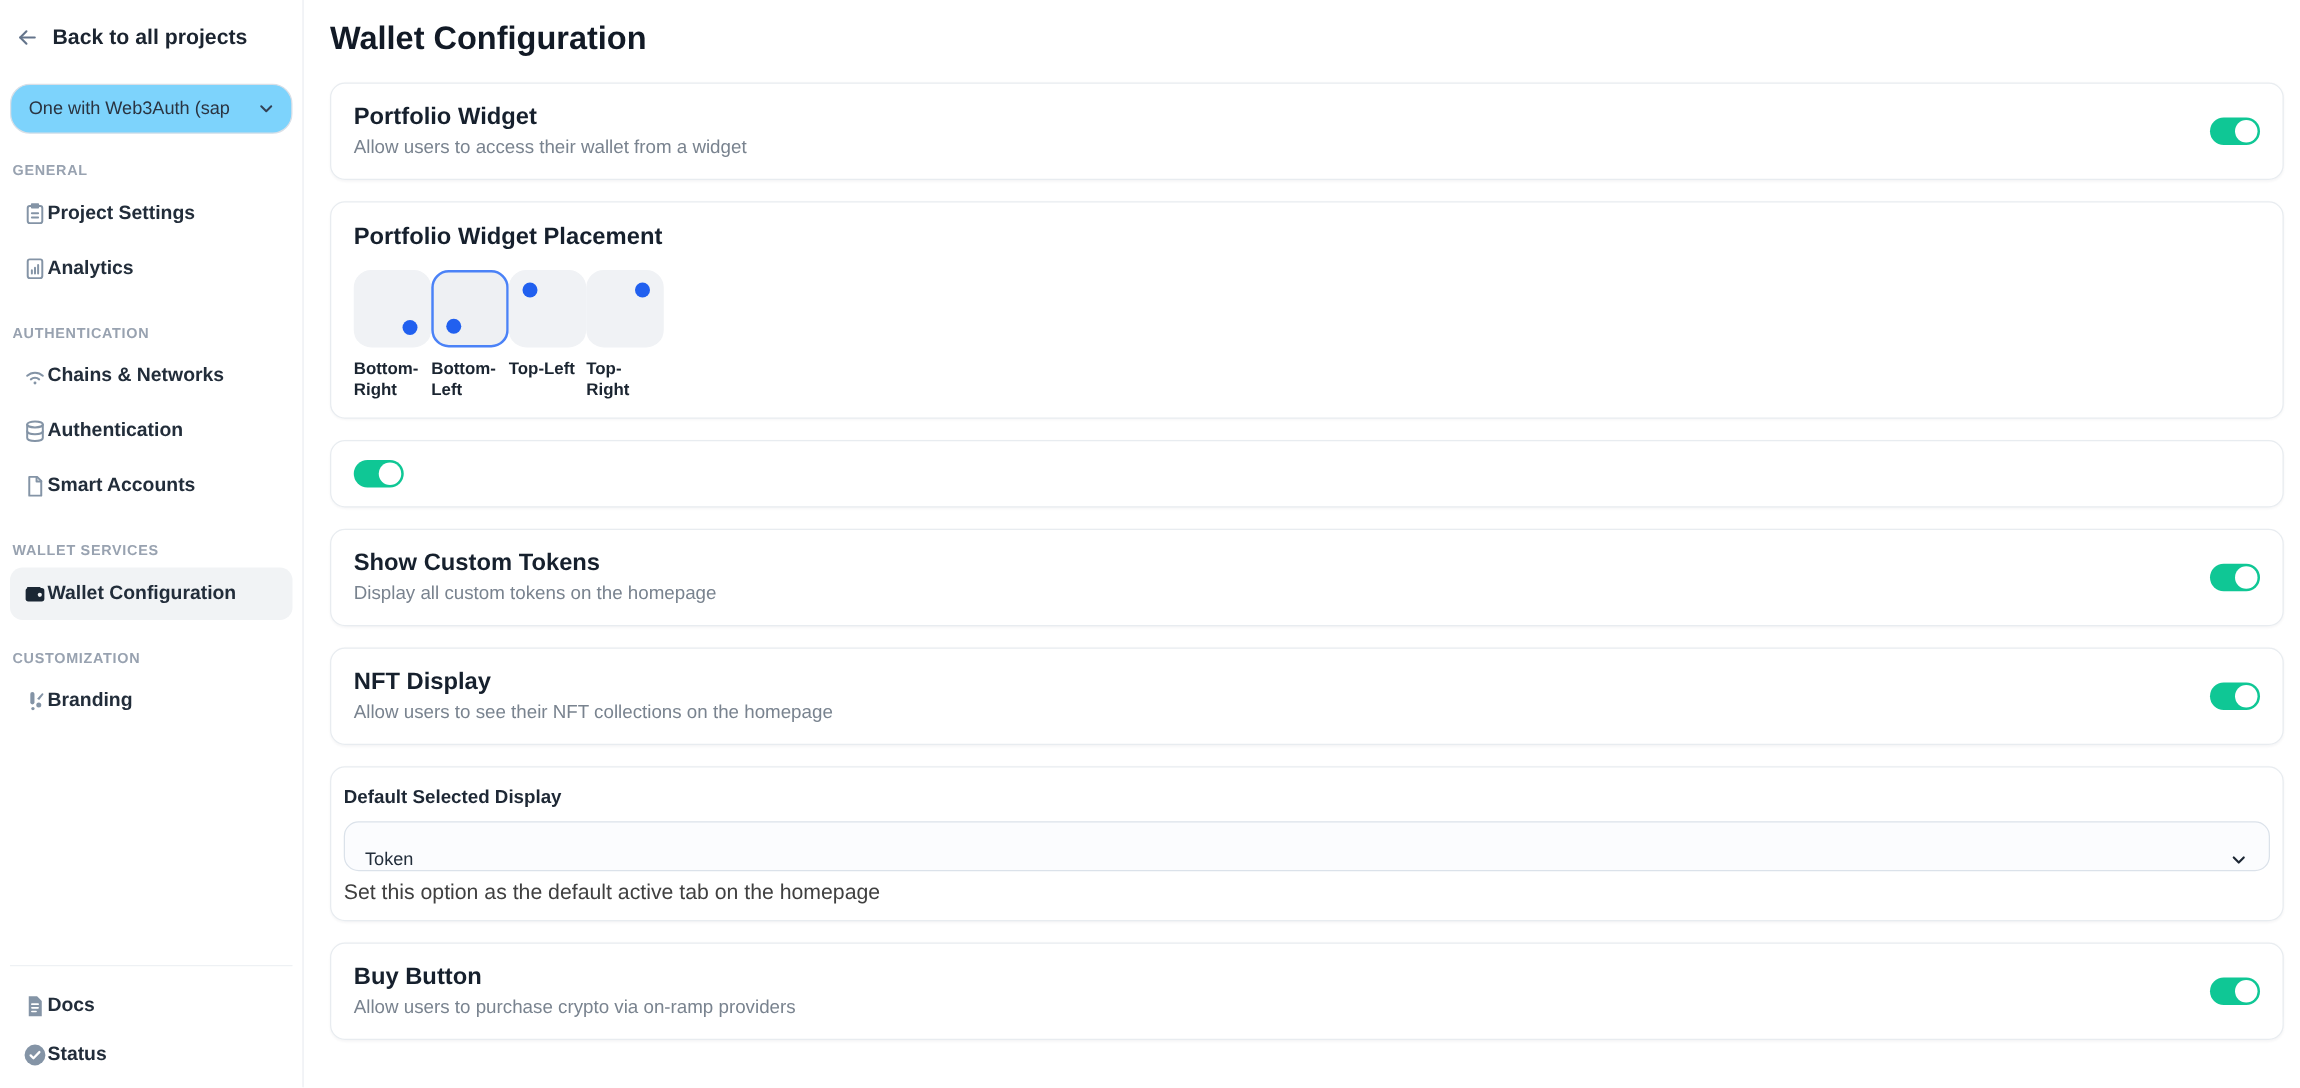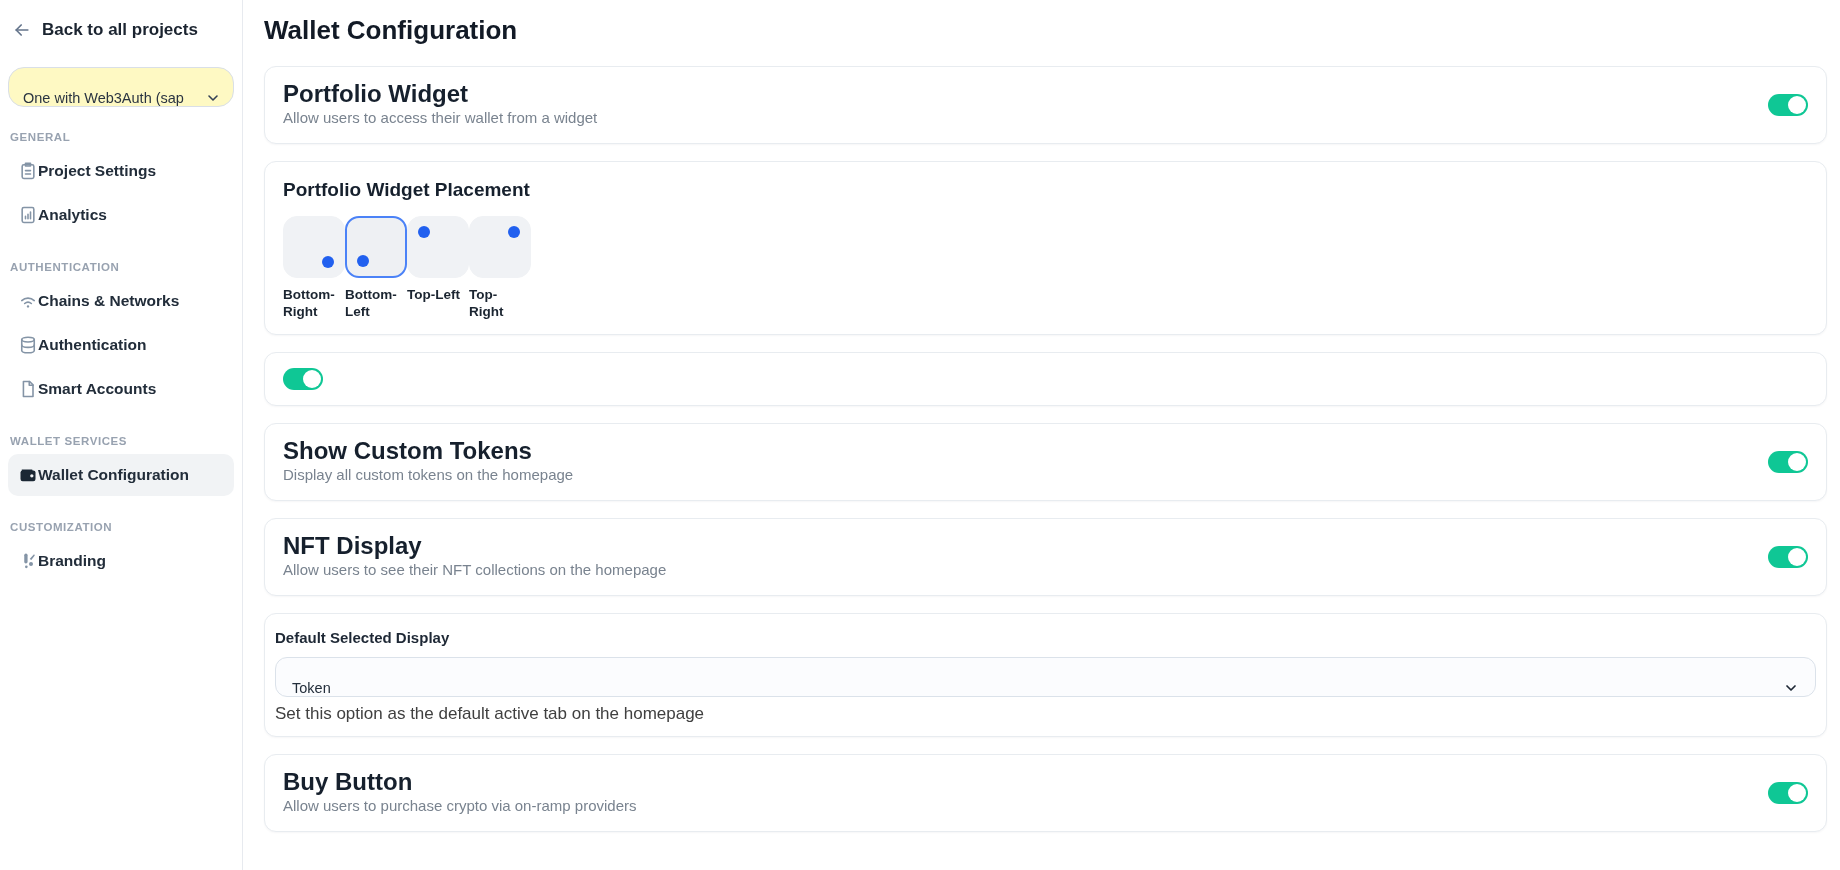--- a/index.html
+++ b/index.html
@@ -9,21 +9,21 @@
 
   
   .sidebar { width:243px; min-width:243px; height:870px; background:#fff;
     border-right:1px solid #e7eaef; display:flex; flex-direction:column; padding:0 8px; }
   .back-row { display:flex; align-items:flex-end; gap:10px; margin:20px 4px 0 4px;
     cursor:pointer; }
   .back-row svg { width:20px; height:20px; color:#64748b; flex:none; }
   .back-label { font-size:17px; font-weight:700; color:#1b2430; }
 
   .proj-select { margin:27px 0 0 0; height:40px; border:1px solid #d9dfe7;
-    background:#fef9c3; border-radius:16px; display:flex; align-items:flex-end;
+    background:#7dd3fc; border-radius:16px; display:flex; align-items:center;
     padding:0 12px 0 14px; cursor:pointer; }
   .proj-select .val { font-size:14.5px; font-weight:500; color:#2a3441; white-space:nowrap;
     overflow:hidden; flex:1; }
   .proj-select svg { width:16px; height:16px; color:#334155; flex:none; margin-left:4px; }
 
   .sec-label { font-size:11.5px; font-weight:700; letter-spacing:.05em; color:#98a2b0;
     margin:24px 0 6px 2px; }
   .nav-item { display:flex; align-items:center; height:42px; padding:0 10px;
     border-radius:10px; cursor:pointer; margin:1px 0; }
   .nav-item svg { width:20px; height:20px; color:#8494a6; flex:none; }
@@ -36,21 +36,21 @@
 
   
   .main { flex:1; padding:14px 13px 0 21px; background:#fff; }
   .page-title { font-size:26px; line-height:32px; font-weight:700; color:#121a26;
     margin-bottom:20px; }
   .cards { display:flex; flex-direction:column; gap:17px; }
   .card { background:#fff; border:1px solid #e8ecf0; border-radius:12px;
     box-shadow:0 1px 2px rgba(16,24,40,.04); }
   .card.toggle-card { padding:15px 18px; display:flex; align-items:center;
     justify-content:space-between; }
-  .tc-title { font-size:24px; font-weight:700; color:#16202d; line-height:24px; }
+  .tc-title { font-size:19px; font-weight:700; color:#16202d; line-height:24px; }
   .tc-desc  { font-size:15px; color:#79838f; line-height:20px; margin-top:2px; }
 
   .toggle { width:40px; height:22px; border-radius:11px; background:#0fc795;
     position:relative; cursor:pointer; flex:none; }
   .toggle .knob { position:absolute; top:2px; right:2px; width:18px; height:18px;
     border-radius:50%; background:#fff; }
 
   
   .card.placement-card { padding:16px 18px 14px 18px; }
   .placement-title { font-size:19px; font-weight:700; color:#16202d; line-height:24px; }
@@ -158,20 +158,36 @@
     <div class="nav-item">
       <svg viewBox="0 0 24 24" fill="currentColor">
           <rect x="7.5" y="3" width="4" height="12" rx="2"></rect>
           <path d="M14 9.5l4.6-5c.8-.8 2 .3 1.3 1.2L16 10.9z"></path>
           <circle cx="15.6" cy="15.5" r="2.4"></circle>
           <circle cx="10" cy="19" r="1.6"></circle>
         </svg>
       <span class="lbl">Branding</span>
     </div>
 
+    <div class="sidebar-bottom">
+      <div class="nav-item">
+        <svg viewBox="0 0 24 24" fill="currentColor">
+            <path d="M6 2.5h8l4.5 4.5v14.5H6z"></path>
+            <path d="M9 10h6M9 13.5h6M9 17h4" stroke="#fff" stroke-width="1.6" stroke-linecap="round"></path>
+          </svg>
+        <span class="lbl">Docs</span>
+      </div>
+      <div class="nav-item">
+        <svg viewBox="0 0 24 24" fill="currentColor">
+            <circle cx="12" cy="12" r="10"></circle>
+            <path d="M7.8 12.4l2.7 2.7 5.7-5.9" stroke="#fff" stroke-width="2.2" fill="none" stroke-linecap="round" stroke-linejoin="round"></path>
+          </svg>
+        <span class="lbl">Status</span>
+      </div>
+    </div>
   </div>
 
   <div class="main">
     <h1 class="page-title">Wallet Configuration</h1>
 
     <div class="cards">
 
       <div class="card toggle-card">
         <div>
           <div class="tc-title">Portfolio Widget</div>

